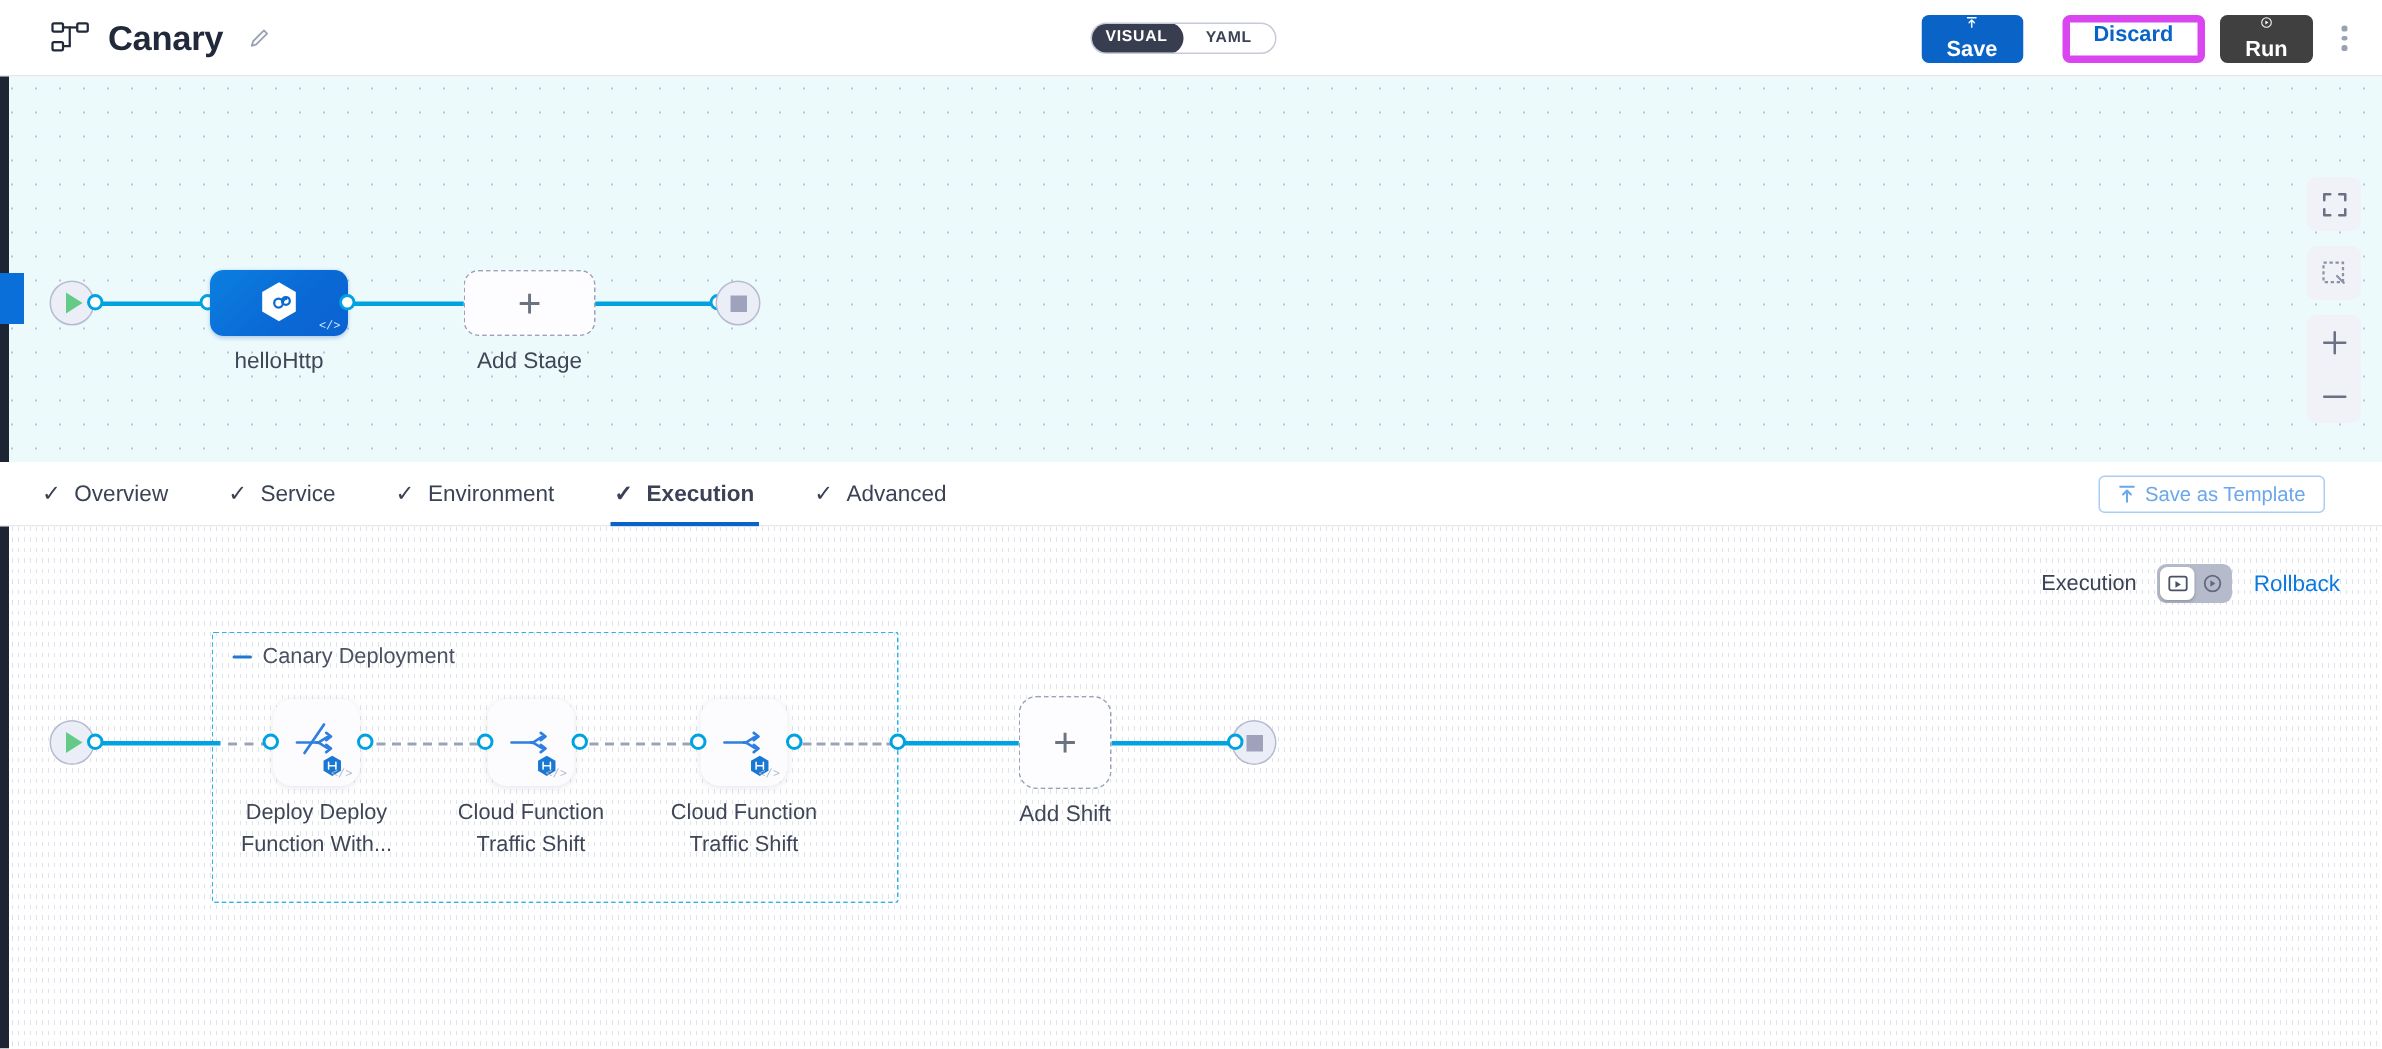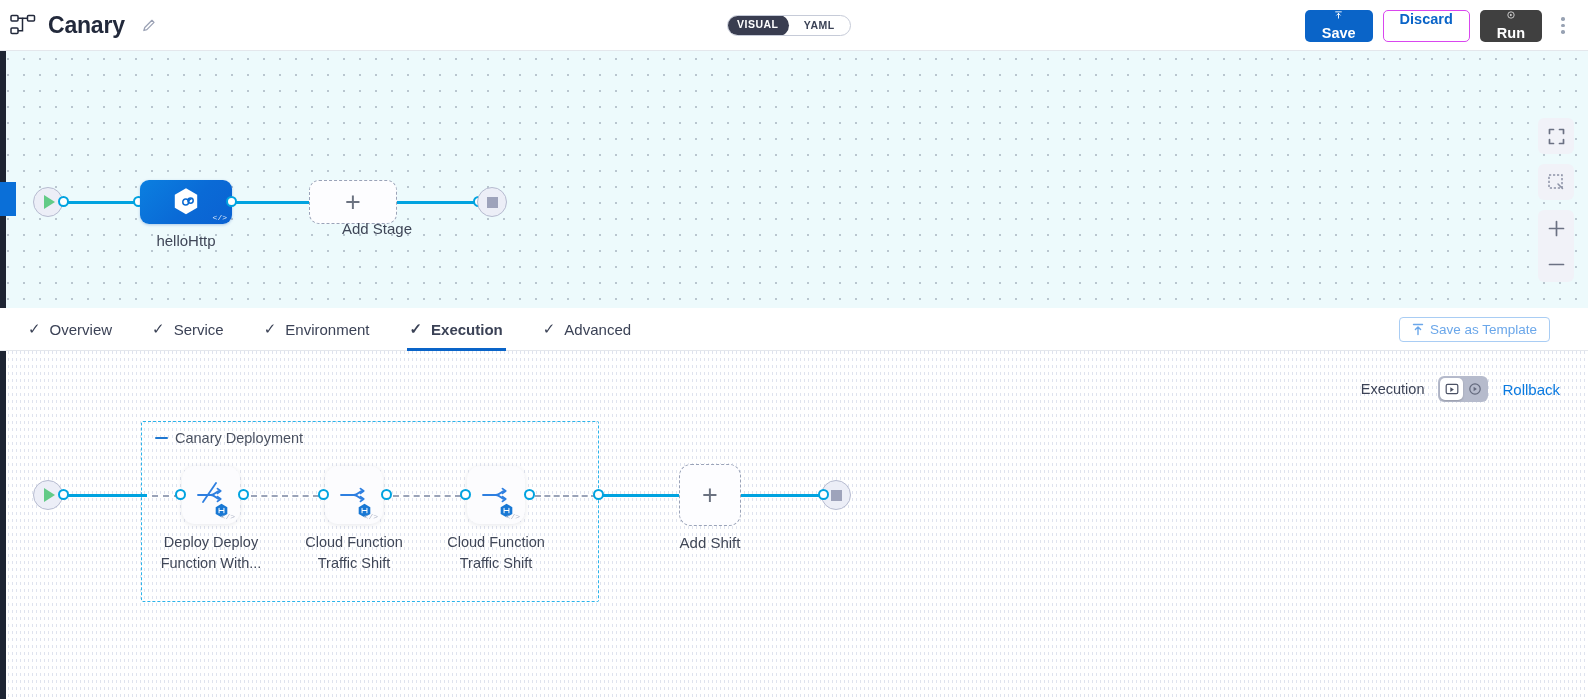--- a/index.html
+++ b/index.html
@@ -11,21 +11,21 @@
   }
   body { position: relative; }
 
   
   .header {
     position: absolute; top: 0; left: 0; width: 1588px; height: 51px;
     background: #ffffff;
     border-bottom: 1px solid #e4e7ec;
     display: flex; align-items: center;
   }
-  .hdr-left { display: flex; align-items: center; gap: 12px; padding-left: 10px; }
+  .hdr-left { display: flex; align-items: center; gap: 12px; padding-left: 34px; }
   .pipeline-icon { width: 26px; height: 22px; display: block; }
   .pipeline-title {
     font-size: 23px; font-weight: bold; color: #22293b; letter-spacing: -0.2px;
   }
   .edit-pencil { width: 17px; height: 17px; display:block; margin-left: 4px; cursor: pointer; }
 
   .hdr-center {
     position: absolute; left: 727px; top: 15px;
     width: 124px; height: 21px;
   }
@@ -53,21 +53,21 @@
     display: flex; align-items: center; gap: 7px;
     padding: 0 14px; font-size: 13.5px; font-weight: bold; color: #f36c21;
   }
   .unsaved-dot { width: 8px; height: 8px; border-radius: 50%; background: #f36c21; }
   .btn {
     height: 32px; border-radius: 5px; display: flex; align-items: center;
     gap: 6px; padding: 0 16px; font-size: 14.5px; font-weight: bold; cursor: pointer;
     border: 1px solid transparent; white-space: nowrap; flex-direction: column;
   }
   .btn-save { background: #0a64c8; color: #fff; }
-  .btn-discard { background: #fff; color: #0a64c8; border: 1px solid #d946ef; }
+  .btn-discard { background: #fff; color: #0a64c8; border: 5px solid #d946ef; margin-left: 16px; }
   .btn-run { background: #404040; color: #ffffff; }
   .kebab {
     width: 22px; height: 32px; display: flex; flex-direction: column;
     align-items: center; justify-content: center; gap: 3px; cursor: pointer;
   }
   .kebab span { width: 3.5px; height: 3.5px; border-radius: 50%; background: #98a2b3; }
 
   
   .canvas-top {
     position: absolute; top: 51px; left: 0; width: 1588px; height: 257px;
@@ -309,21 +309,21 @@
       <span class="code-glyph">&lt;/&gt;</span>
     </div>
     <div class="node-label" style="top:52px;">helloHttp</div>
   </div>
   <div class="port" style="position:absolute; left:226px; top:145px;"></div>
 
   <div class="node-wrap" style="left:309px; top:129px;">
     <div class="add-node">
         <span class="plus-sign">+</span>
       </div>
-    <div class="node-label" style="top:40px;margin-left:24px;">Add Stage</div>
+    <div class="node-label" style="top:52px;">Add Stage</div>
   </div>
 
   <div class="port" style="position:absolute; left:473px; top:145px;"></div>
   <div class="node-wrap" style="left:477px; top:136px;">
     <div class="endpoint-circle">
         <div class="stop-sq"></div>
       </div>
   </div>
 
   <div class="canvas-controls">

